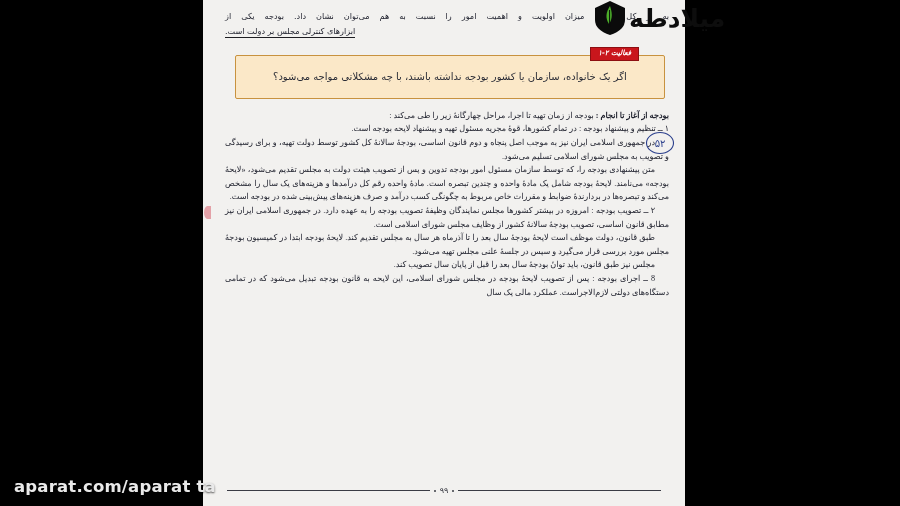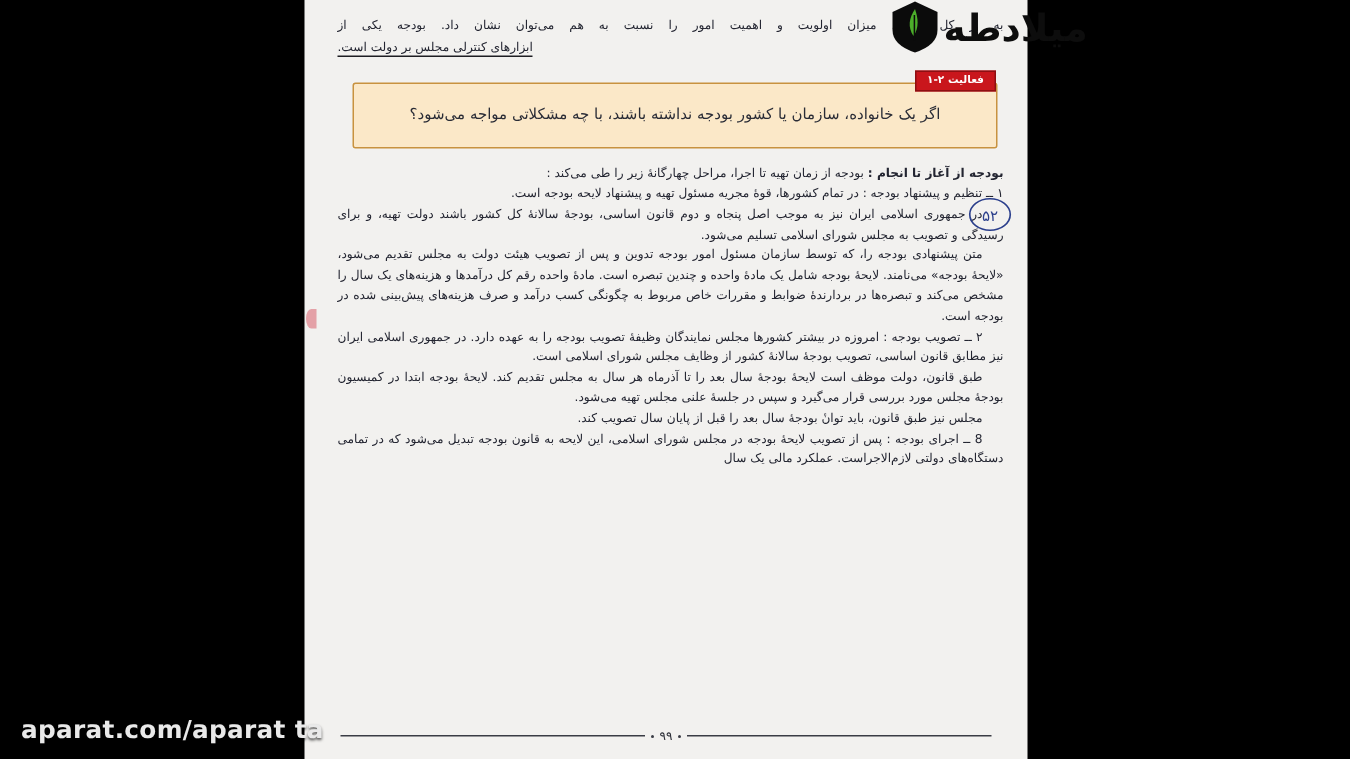--- a/index.html
+++ b/index.html
@@ -42,21 +42,21 @@
     filter:blur(.18px);
   }
   .just{ text-align:justify; text-align-last:justify; }
   .ctr { text-align:left; }
 
   .para{
     direction:rtl; text-align:justify;
     color:#232531; font-size:8.1px; line-height:13.6px;
     filter:blur(.18px);
   }
-  .para p{ text-indent:14px; margin:0; }
+  .para p{ text-indent:14px; margin:0;font-family:Liberation Serif, serif; }
   .para p.noind{ text-indent:0; }
 
   .sec-title{ font-weight:bold; }
   u.pen2{
     text-decoration:none;
     border-bottom:1.1px solid #1d1d22;
     padding-bottom:.5px;
   }
 
   
@@ -67,29 +67,30 @@
   #activity-box{
     position:relative;
     margin:16px 4px 10px 10px;
     background:#fbe8c8;
     border:1.2px solid #c8923f;
     border-radius:2px;
     padding:14px 12px 11px 12px;
     min-height:44px;
   }
   #activity-tag{
-    position:absolute; top:-9px; right:0;
+    position:absolute; top:-9px; right:25px;
     background:#c9161c;
     border:1.1px solid #8d0f12;
     color:#fff;
     font-size:7px; font-weight:bold;
     padding:2px 7px 3px 7px;
     letter-spacing:.2px;
     line-height:1;
     filter:blur(.12px);
+    font-style:italic;
   }
   #activity-text{
     direction:rtl; text-align:justify; text-align-last:center;
     color:#2a2c36; font-size:10px; line-height:14px;
     filter:blur(.18px);
     padding:0 10px;
   }
 
   
   #hand-marker{
@@ -193,21 +194,21 @@
       </div>
 
       <div class="para">
 
         <p class="noind">
           <span class="sec-title">بودجه از آغاز تا انجام :</span>
           <span>بودجه از زمان تهیه تا اجرا، مراحل چهارگانهٔ زیر را طی می‌کند :</span>
         </p>
 
         <p class="noind">۱ ــ تنظیم و پیشنهاد بودجه : در تمام کشورها، قوهٔ مجریه مسئول تهیه و پیشنهاد لایحه بودجه است.</p>
-        <p>در جمهوری اسلامی ایران نیز به موجب اصل پنجاه و دوم قانون اساسی، بودجهٔ سالانهٔ کل کشور باشند دولت تهیه، و برای رسیدگی و تصویب به مجلس شورای اسلامی تسلیم می‌شود.</p>
+        <p>در جمهوری اسلامی ایران نیز به موجب اصل پنجاه و دوم قانون اساسی، بودجهٔ سالانهٔ کل کشور توسط دولت تهیه، و برای رسیدگی و تصویب به مجلس شورای اسلامی تسلیم می‌شود.</p>
         <p>متن پیشنهادی بودجه را، که توسط سازمان مسئول امور بودجه تدوین و پس از تصویب هیئت دولت به مجلس تقدیم می‌شود، «لایحهٔ بودجه» می‌نامند. لایحهٔ بودجه شامل یک مادهٔ واحده و چندین تبصره است. مادهٔ واحده رقم کل درآمدها و هزینه‌های یک سال را مشخص می‌کند و تبصره‌ها در بردارندهٔ ضوابط و مقررات خاص مربوط به چگونگی کسب درآمد و صرف هزینه‌های پیش‌بینی شده در بودجه است.</p>
         <p>۲ ــ تصویب بودجه : امروزه در بیشتر کشورها مجلس نمایندگان وظیفهٔ تصویب بودجه را به عهده دارد. در جمهوری اسلامی ایران نیز مطابق قانون اساسی، تصویب بودجهٔ سالانهٔ کشور از وظایف مجلس شورای اسلامی است.</p>
         <p>طبق قانون، دولت موظف است لایحهٔ بودجهٔ سال بعد را تا آذرماه هر سال به مجلس تقدیم کند. لایحهٔ بودجه ابتدا در کمیسیون بودجهٔ مجلس مورد بررسی قرار می‌گیرد و سپس در جلسهٔ علنی مجلس تهیه می‌شود.</p>
         <p>مجلس نیز طبق قانون، باید توانٔ بودجهٔ سال بعد را قبل از پایان سال تصویب کند.</p>
         <p>8 ــ اجرای بودجه : پس از تصویب لایحهٔ بودجه در مجلس شورای اسلامی، این لایحه به قانون بودجه تبدیل می‌شود که در تمامی دستگاه‌های دولتی لازم‌الاجراست. عملکرد مالی یک سال</p>
       </div>
     </div>
 
     <div id="hand-marker">
       <svg viewBox="0 0 36 30" width="36" height="30" aria-hidden="true">

